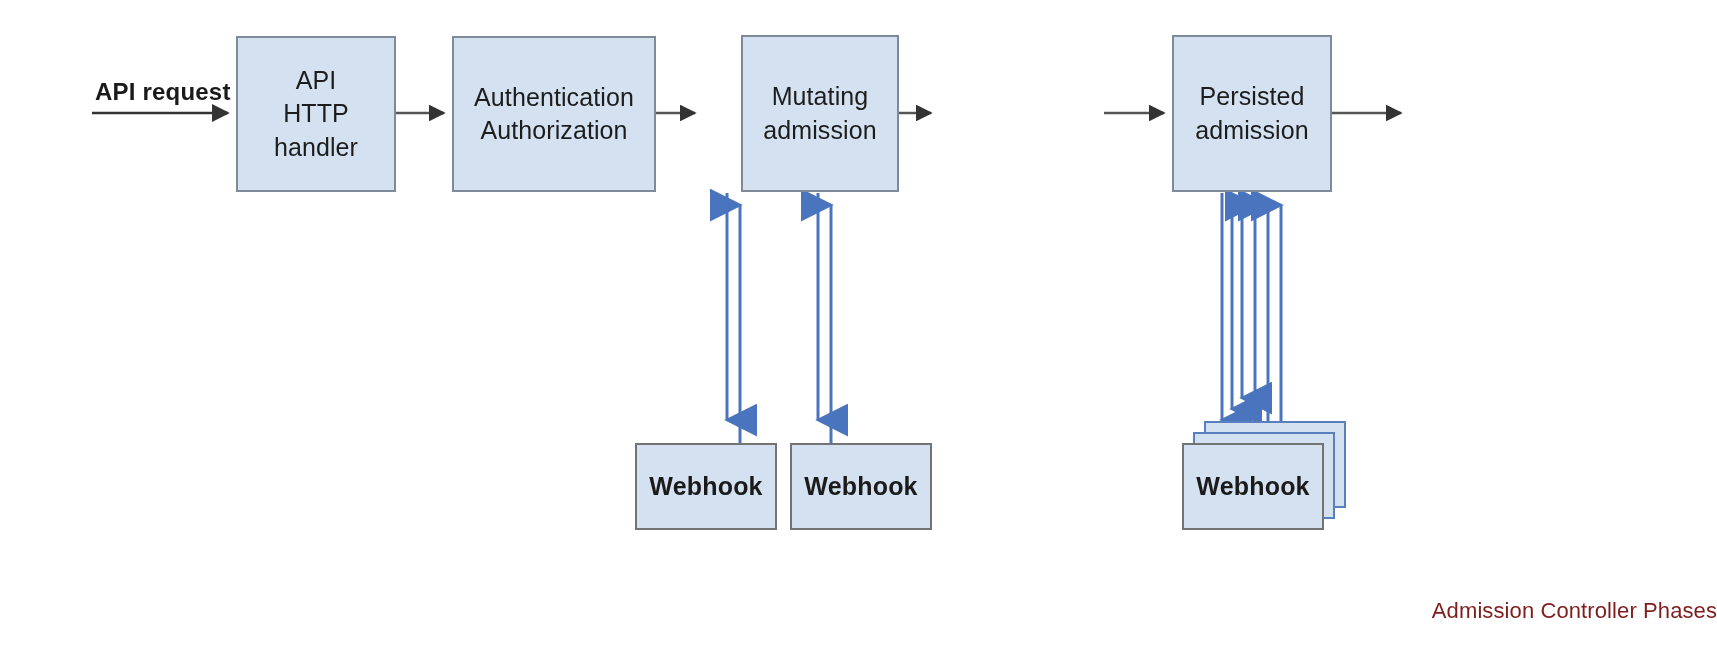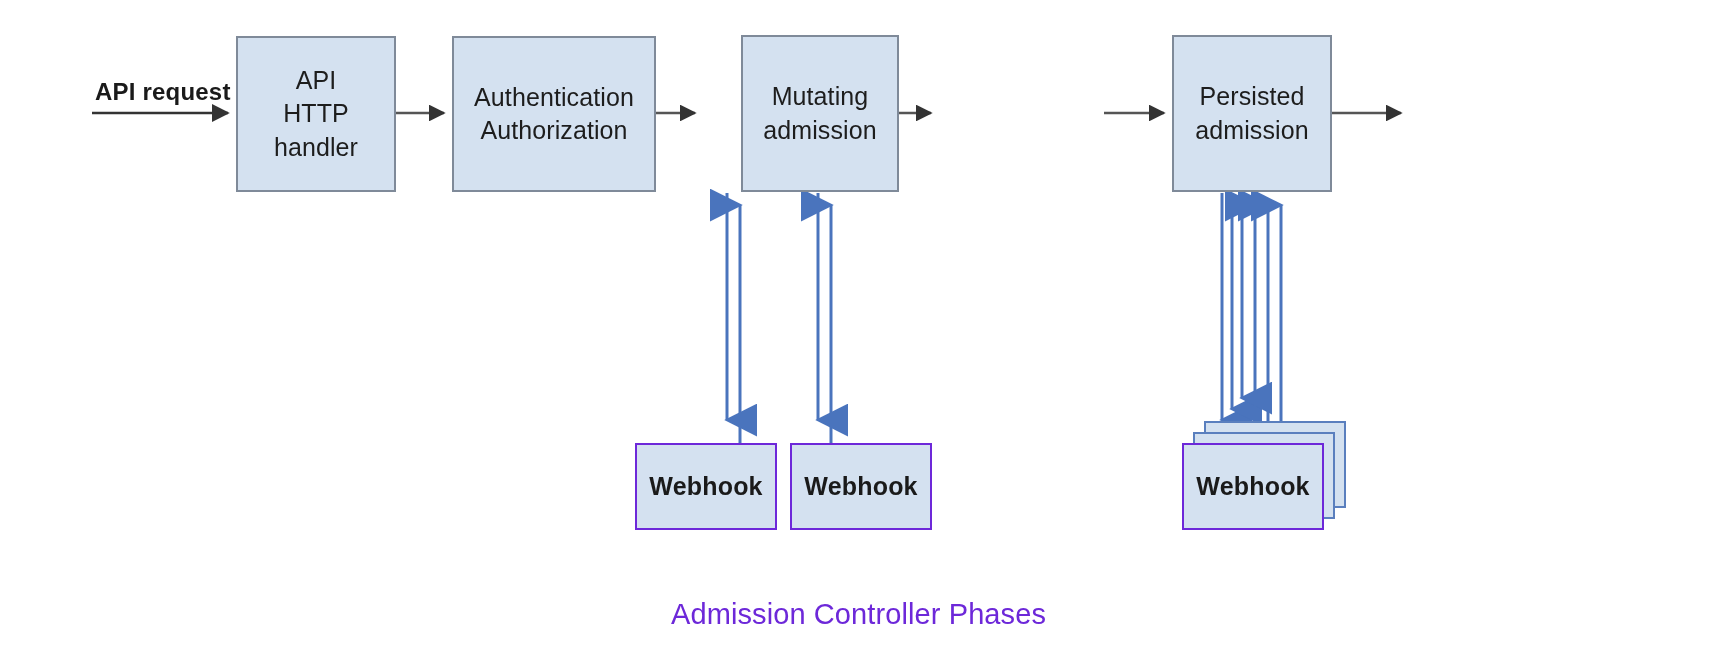--- a/index.html
+++ b/index.html
@@ -39,21 +39,21 @@
     letter-spacing: 0.1px;
     white-space: pre-line;
     z-index: 3;
   }
 
   
   .webhook-box {
     position: absolute;
     box-sizing: border-box;
     background: #d4e1f0;
-    border: 2px solid #6d28d9;
+    border: 2px solid #737373;
     display: flex;
     align-items: center;
     justify-content: center;
     text-align: center;
     color: #1a1a1a;
     font-size: 25px;
     font-weight: bold;
     letter-spacing: 0.2px;
   }
 
@@ -71,23 +71,23 @@
     font-weight: bold;
     color: #1a1a1a;
     letter-spacing: 0.2px;
     white-space: nowrap;
     z-index: 4;
   }
 
   .caption {
     position: absolute;
     width: 100%;
-    text-align: center;
-    font-size: 29px;
-    color: #6d28d9;
+    text-align: right;
+    font-size: 22px;
+    color: #7f1d1d;
     letter-spacing: 0.1px;
   }
 
   svg.edges {
     position: absolute;
     left: 0; top: 0;
     width: 1717px;
     height: 662px;
     overflow: visible;
   }

